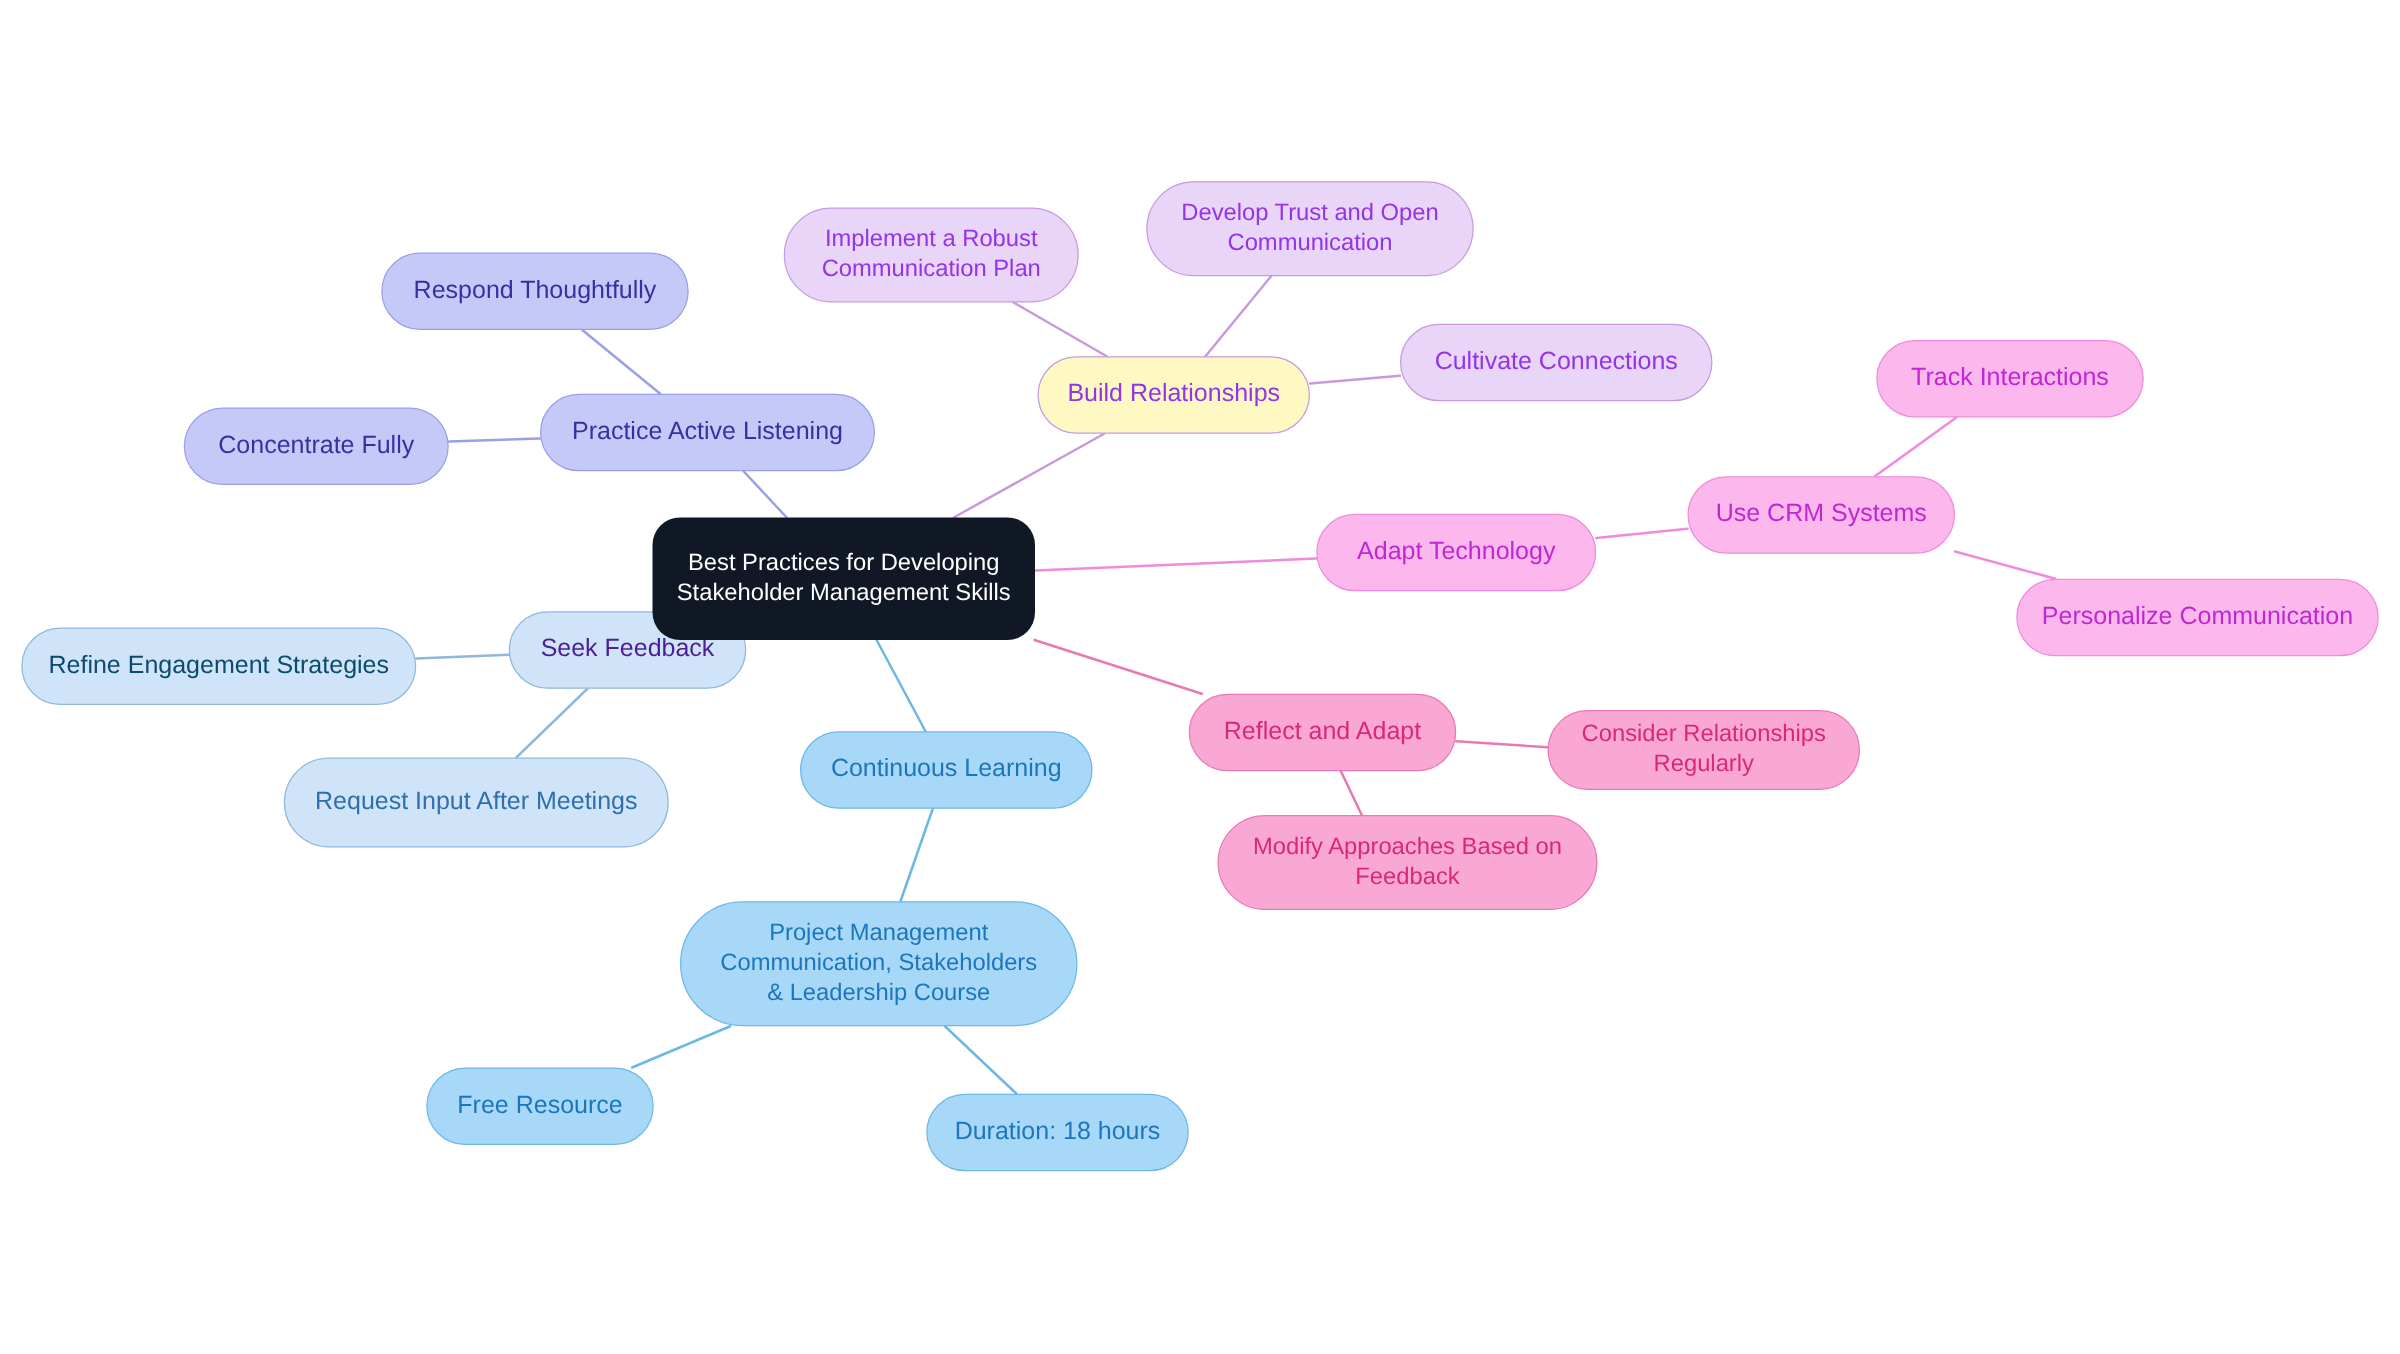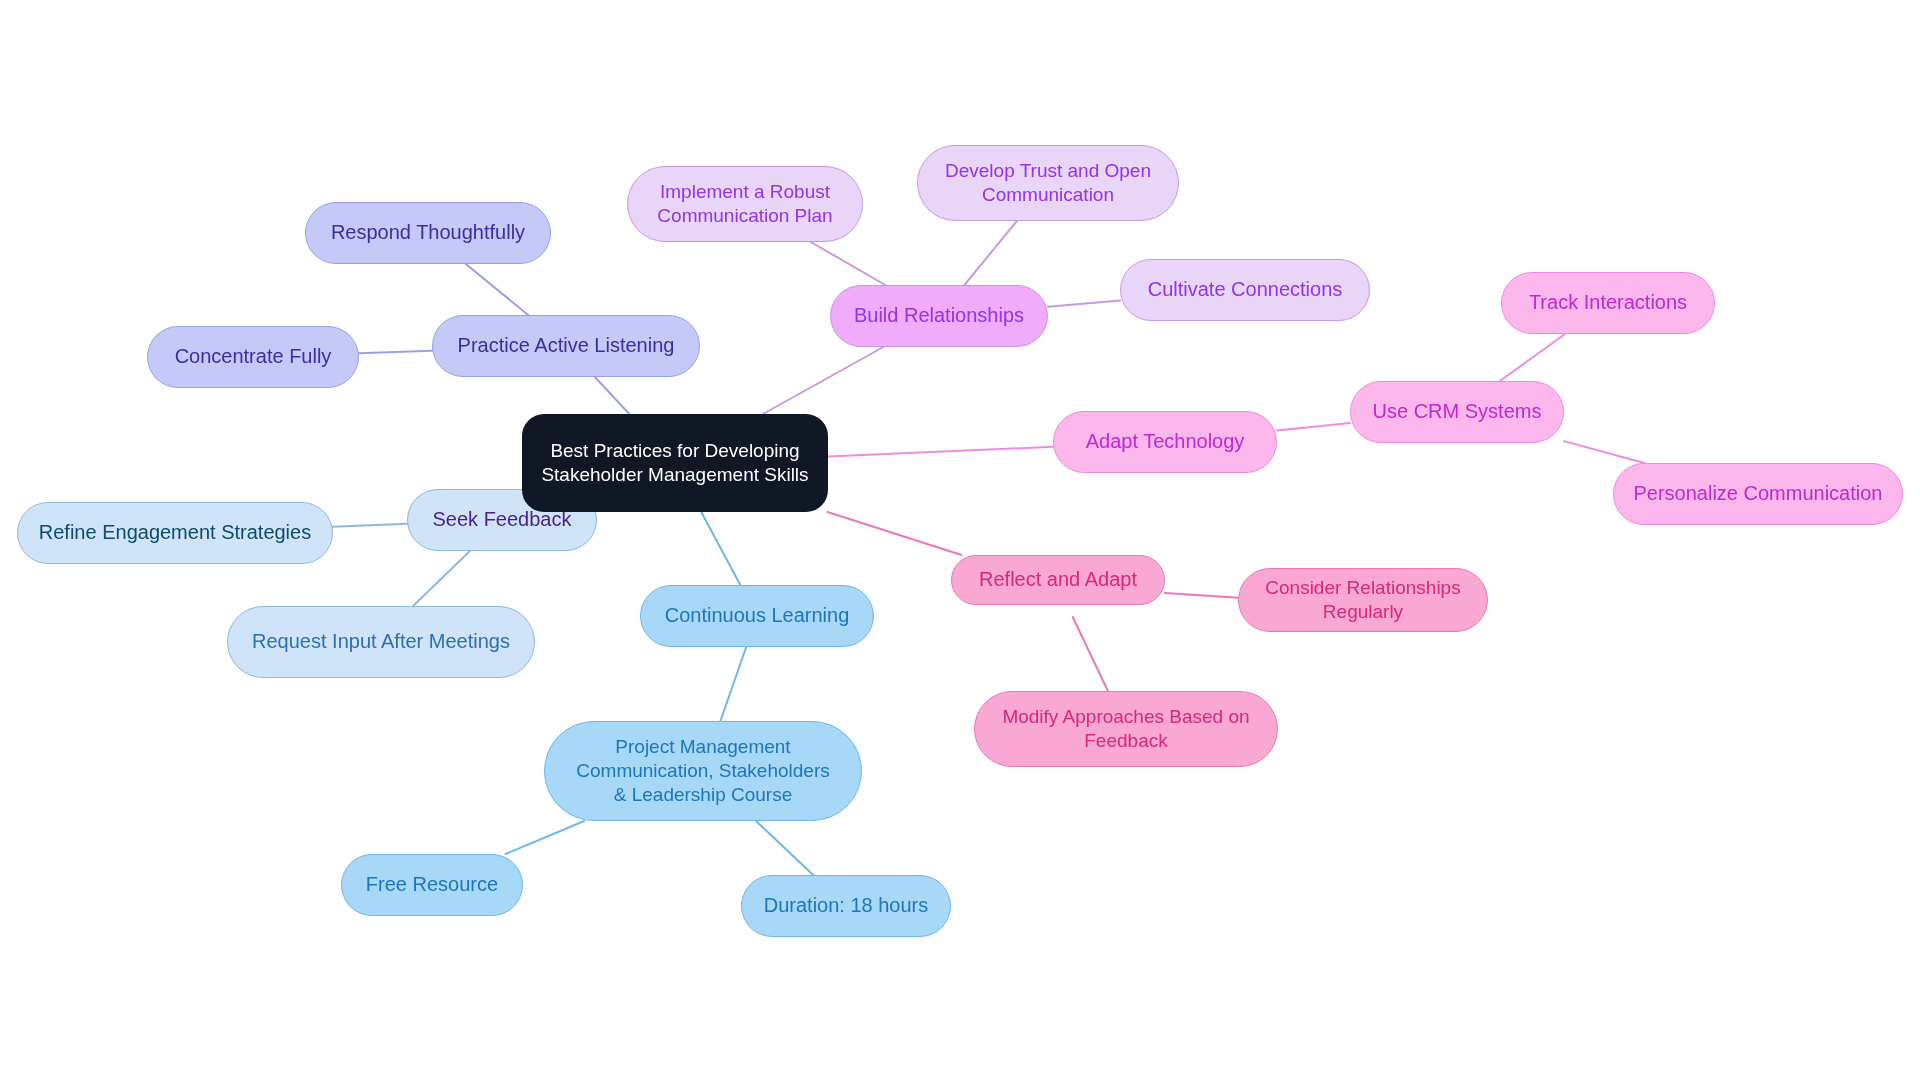--- a/index.html
+++ b/index.html
@@ -69,34 +69,34 @@
       <line x1="755.9629629629629" y1="821" x2="813.162962962963" y2="875" stroke="#6bb8e8" stroke-width="2" stroke-linecap="round"></line>
       <line x1="526.280701754386" y1="512" x2="596.0877192982456" y2="489" stroke="#8fb8dd" stroke-width="2" stroke-linecap="round"></line>
       <line x1="407" y1="523.7767584097859" x2="333" y2="526.7186544342508" stroke="#8fb8dd" stroke-width="2" stroke-linecap="round"></line>
       <line x1="469.94017094017096" y1="551" x2="413.05982905982904" y2="606" stroke="#8fb8dd" stroke-width="2" stroke-linecap="round"></line>
     </svg>
   <div id="node-layer">
       <div class="node root" style="left: 522px; top: 414px; width: 306px; height: 98px; background: rgb(15, 24, 36); border-color: rgb(15, 24, 36); color: rgb(255, 255, 255); font-size: 19px; border-radius: 22px;">Best Practices for Developing Stakeholder Management Skills</div>
       <div class="node" style="left: 432px; top: 315px; width: 268px; height: 62px; background: rgb(197, 201, 247); border-color: rgb(154, 160, 232); color: rgb(55, 48, 163); font-size: 20px;">Practice Active Listening</div>
       <div class="node" style="left: 305px; top: 202px; width: 246px; height: 62px; background: rgb(197, 201, 247); border-color: rgb(154, 160, 232); color: rgb(55, 48, 163); font-size: 20px;">Respond Thoughtfully</div>
       <div class="node" style="left: 147px; top: 326px; width: 212px; height: 62px; background: rgb(197, 201, 247); border-color: rgb(154, 160, 232); color: rgb(55, 48, 163); font-size: 20px;">Concentrate Fully</div>
-      <div class="node" style="left: 830px; top: 285px; width: 218px; height: 62px; background: #f0abfc; border-color: rgb(199, 154, 224); color: rgb(147, 51, 234); font-size: 20px;">Build Relationships</div>
+      <div class="node" style="left: 830px; top: 285px; width: 218px; height: 62px; background: #fef9c3; border-color: rgb(199, 154, 224); color: rgb(147, 51, 234); font-size: 20px;">Build Relationships</div>
       <div class="node" style="left: 627px; top: 166px; width: 236px; height: 76px; background: rgb(232, 213, 247); border-color: rgb(199, 154, 224); color: rgb(147, 51, 234); font-size: 19px;">Implement a Robust
 Communication Plan</div>
       <div class="node" style="left: 917px; top: 145px; width: 262px; height: 76px; background: rgb(232, 213, 247); border-color: rgb(199, 154, 224); color: rgb(147, 51, 234); font-size: 19px;">Develop Trust and Open
 Communication</div>
       <div class="node" style="left: 1120px; top: 259px; width: 250px; height: 62px; background: rgb(232, 213, 247); border-color: rgb(199, 154, 224); color: rgb(147, 51, 234); font-size: 20px;">Cultivate Connections</div>
       <div class="node" style="left: 1053px; top: 411px; width: 224px; height: 62px; background: rgb(252, 184, 237); border-color: rgb(239, 138, 220); color: rgb(192, 38, 211); font-size: 20px;">Adapt Technology</div>
       <div class="node" style="left: 1350px; top: 381px; width: 214px; height: 62px; background: rgb(252, 184, 237); border-color: rgb(239, 138, 220); color: rgb(192, 38, 211); font-size: 20px;">Use CRM Systems</div>
       <div class="node" style="left: 1501px; top: 272px; width: 214px; height: 62px; background: rgb(252, 184, 237); border-color: rgb(239, 138, 220); color: rgb(192, 38, 211); font-size: 20px;">Track Interactions</div>
       <div class="node" style="left: 1613px; top: 463px; width: 290px; height: 62px; background: rgb(252, 184, 237); border-color: rgb(239, 138, 220); color: rgb(192, 38, 211); font-size: 20px;">Personalize Communication</div>
-      <div class="node" style="left: 951px; top: 555px; width: 214px; height: 50px; background: rgb(249, 168, 212); border-color: rgb(232, 121, 180); color: rgb(219, 39, 119); font-size: 20px;">Reflect and Adapt</div>
+      <div class="node" style="left: 951px; top: 555px; width: 214px; height: 62px; background: rgb(249, 168, 212); border-color: rgb(232, 121, 180); color: rgb(219, 39, 119); font-size: 20px;">Reflect and Adapt</div>
       <div class="node" style="left: 1238px; top: 568px; width: 250px; height: 64px; background: rgb(249, 168, 212); border-color: rgb(232, 121, 180); color: rgb(219, 39, 119); font-size: 19px;">Consider Relationships
 Regularly</div>
-      <div class="node" style="left: 974px; top: 691px; width: 304px; height: 76px; background: rgb(249, 168, 212); border-color: rgb(232, 121, 180); color: rgb(219, 39, 119); font-size: 19px;">Modify Approaches Based on
+      <div class="node" style="left: 974px; top: 652px; width: 304px; height: 76px; background: rgb(249, 168, 212); border-color: rgb(232, 121, 180); color: rgb(219, 39, 119); font-size: 19px;">Modify Approaches Based on
 Feedback</div>
       <div class="node" style="left: 640px; top: 585px; width: 234px; height: 62px; background: rgb(168, 216, 248); border-color: rgb(107, 184, 232); color: rgb(29, 118, 189); font-size: 20px;">Continuous Learning</div>
       <div class="node" style="left: 544px; top: 721px; width: 318px; height: 100px; background: rgb(168, 216, 248); border-color: rgb(107, 184, 232); color: rgb(29, 118, 189); font-size: 19px;">Project Management
 Communication, Stakeholders
 &amp; Leadership Course</div>
       <div class="node" style="left: 341px; top: 854px; width: 182px; height: 62px; background: rgb(168, 216, 248); border-color: rgb(107, 184, 232); color: rgb(29, 118, 189); font-size: 20px;">Free Resource</div>
       <div class="node" style="left: 741px; top: 875px; width: 210px; height: 62px; background: rgb(168, 216, 248); border-color: rgb(107, 184, 232); color: rgb(29, 118, 189); font-size: 20px;">Duration: 18 hours</div>
       <div class="node" style="left: 407px; top: 489px; width: 190px; height: 62px; background: rgb(207, 228, 248); border-color: rgb(143, 184, 221); color: #4c1d95; font-size: 20px;">Seek Feedback</div>
       <div class="node" style="left: 17px; top: 502px; width: 316px; height: 62px; background: rgb(207, 228, 248); border-color: rgb(143, 184, 221); color: #0c4a6e; font-size: 20px;">Refine Engagement Strategies</div>
       <div class="node" style="left: 227px; top: 606px; width: 308px; height: 72px; background: rgb(207, 228, 248); border-color: rgb(143, 184, 221); color: rgb(47, 111, 173); font-size: 20px;">Request Input After Meetings</div>

